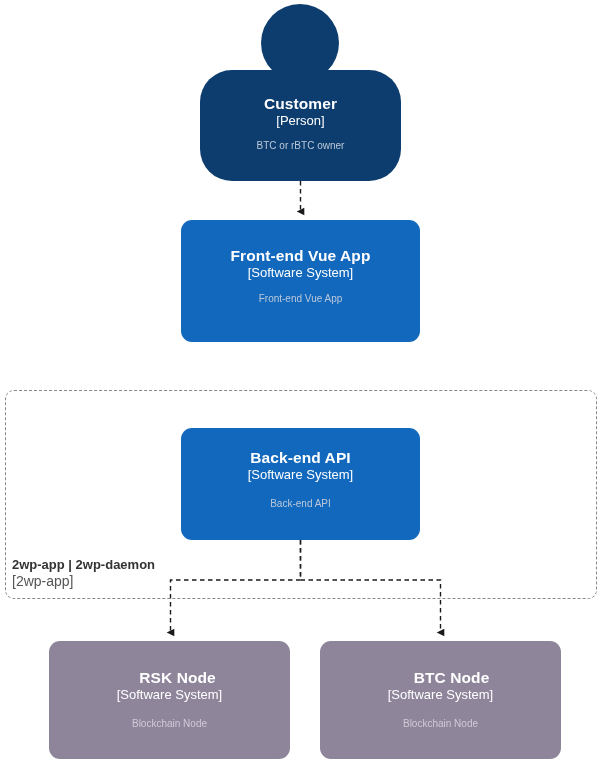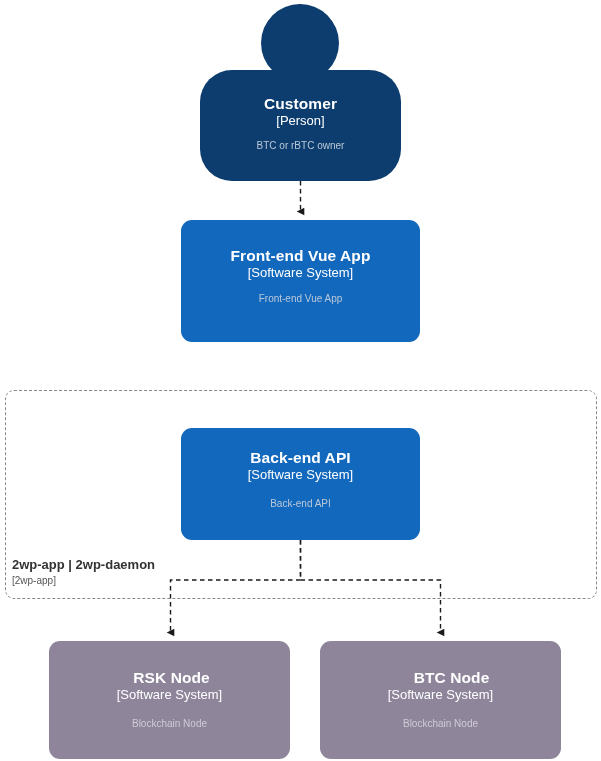--- a/index.html
+++ b/index.html
@@ -84,21 +84,21 @@
     text-align: left;
     pointer-events: none;
   }
   .b-title {
     font-size: 13px;
     font-weight: bold;
     color: #333333;
     line-height: 18px;
   }
   .b-subtitle {
-    font-size: 10px;
+    font-size: 14px;
     font-weight: normal;
     color: #555555;
     line-height: 14px;
   }
 
   
   #connectors {
     position: absolute;
     left: 0;
     top: 0;
@@ -155,21 +155,21 @@
 
   <div>
     <div class="sys-box blue" style="left:181px; top:428px; width:239px; height:112px;"></div>
     <div class="node-text n-title" style="top:448px; left:181px; width:239px;">Back-end API</div>
     <div class="node-text n-subtitle" style="top:467px; left:181px; width:239px;">[Software System]</div>
     <div class="node-text n-desc" style="top:497px; left:181px; width:239px;">Back-end API</div>
   </div>
 
   <div>
     <div class="sys-box purple" style="left:49px; top:641px; width:241px; height:118px;"></div>
-    <div class="node-text n-title" style="top:668px; left:51px; width:241px;">RSK Node</div>
+    <div class="node-text n-title" style="top:668px; left:57px; width:241px;">RSK Node</div>
     <div class="node-text n-subtitle" style="top:687px; left:49px; width:241px;">[Software System]</div>
     <div class="node-text n-desc grey" style="top:717px; left:49px; width:241px;">Blockchain Node</div>
   </div>
 
   <div>
     <div class="sys-box purple" style="left:320px; top:641px; width:241px; height:118px;"></div>
     <div class="node-text n-title" style="top:668px; left:320px; width:263px;text-align:center;">BTC Node</div>
     <div class="node-text n-subtitle" style="top:687px; left:320px; width:241px;">[Software System]</div>
     <div class="node-text n-desc grey" style="top:717px; left:320px; width:241px;">Blockchain Node</div>
   </div>

